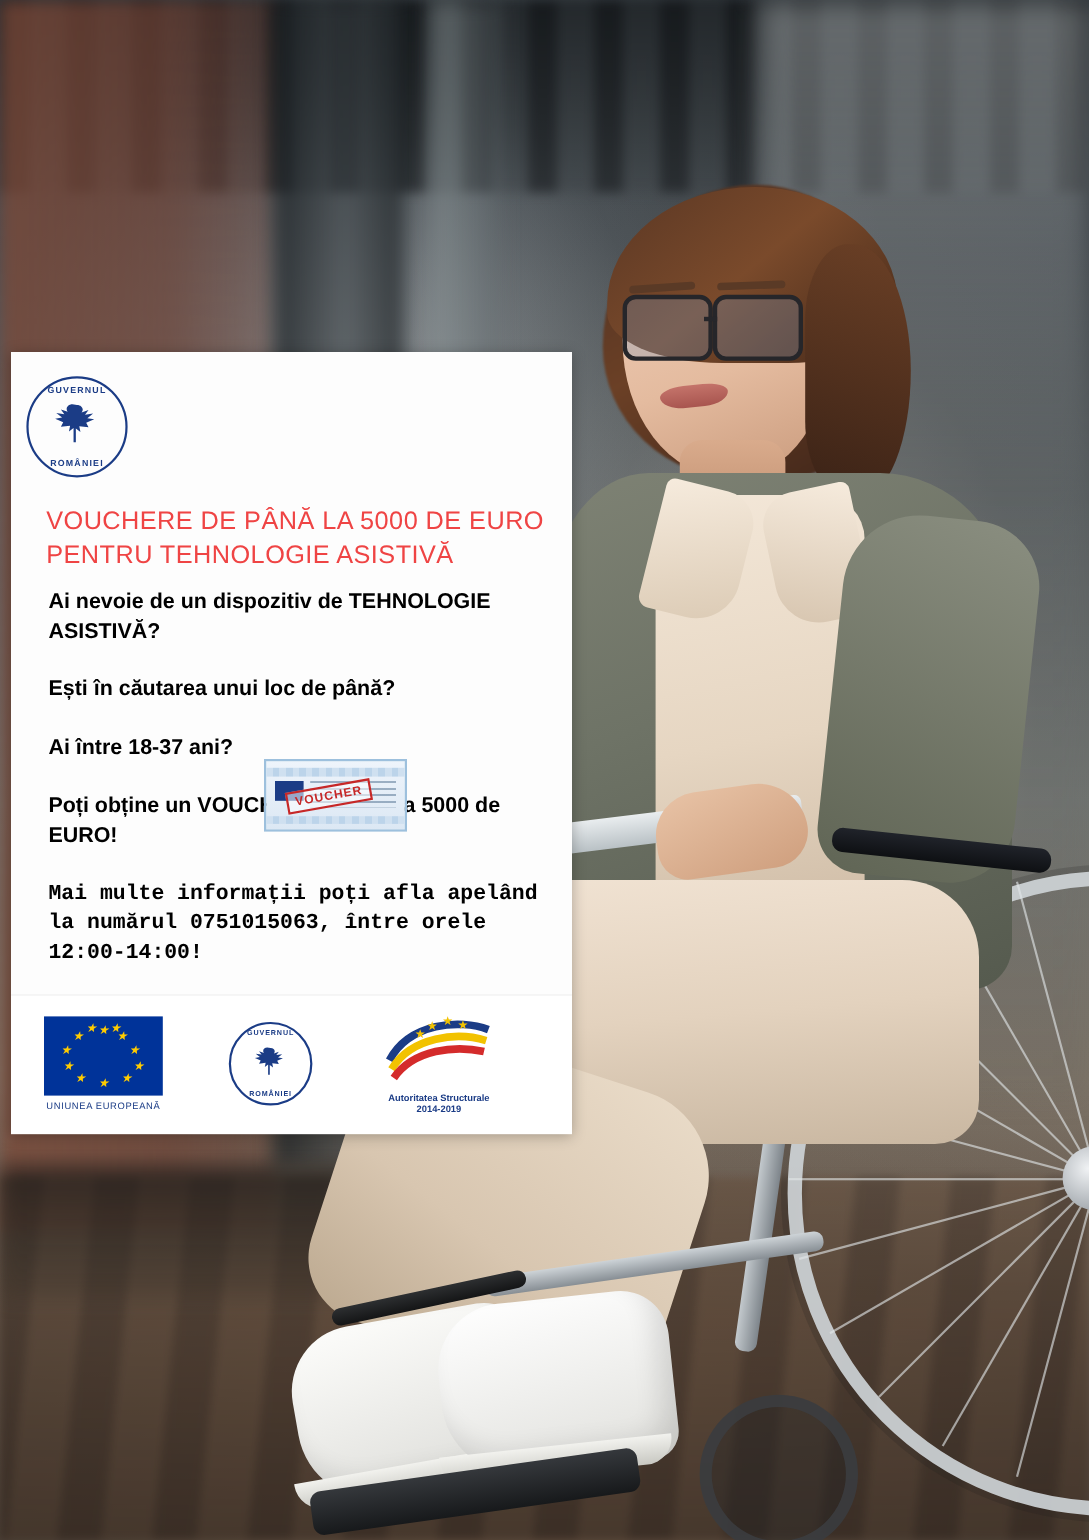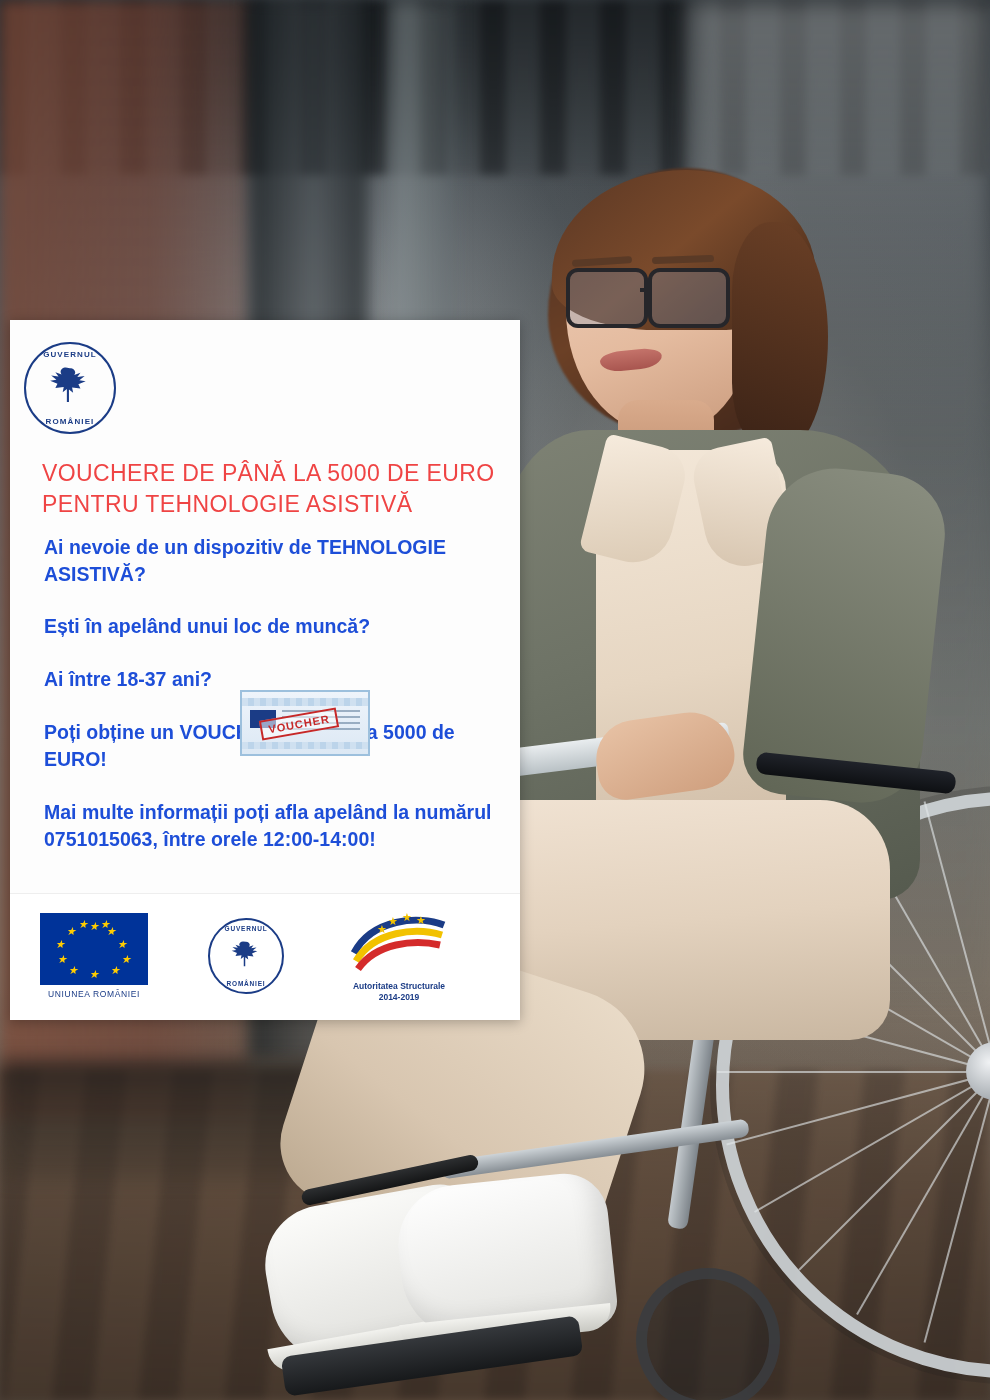--- a/index.html
+++ b/index.html
@@ -351,27 +351,27 @@
   .headline {
     padding: 18px 18px 4px 32px;
     color: #ef4444;
     font-size: 23px;
     line-height: 1.34;
     letter-spacing: 0.4px;
   }
 
   .body-copy {
     padding: 10px 28px 6px 34px;
-    color: #1d4ed8;
+    color: #000000;
     font-size: 19.5px;
     font-weight: bold;
     line-height: 1.38;
   }
   .body-copy p { margin: 0 0 26px 0; }
-  .body-copy p:last-child { margin-bottom: 16px; }
+  .body-copy p:last-child { margin-bottom: 0; font-family: Liberation Mono, monospace; }
 
   .voucher-stamp {
     position: absolute;
     left: 240px;
     top: 690px;
     width: 126px;
     height: 62px;
     background: linear-gradient(180deg,#eef4fb,#dce8f4);
     border: 2px solid #9dc0dd;
     overflow: hidden;
@@ -534,21 +534,21 @@
           <path fill="currentColor" d="M20 3c3 0 5 2 5 4 0 1-.5 2-1 2.5l6-2-3 4 7-1-5 4 6 1-7 3 2 4-8-1 1 5-4-3v12h-2V23l-4 3 1-5-8 1 2-4-7-3 6-1-5-4 7 1-3-4 6 2c-.5-.5-1-1.5-1-2.5 0-2 2-4 5-4z"></path>
         </svg>
         <span class="ring-text-bottom">ROMÂNIEI</span>
       </div>
     </div>
 
     <div class="headline">VOUCHERE DE PÂNĂ LA 5000 DE EURO PENTRU TEHNOLOGIE ASISTIVĂ</div>
 
     <div class="body-copy">
       <p>Ai nevoie de un dispozitiv de TEHNOLOGIE ASISTIVĂ?</p>
-      <p>Ești în apelând unui loc de muncă?</p>
+      <p>Ești în căutarea unui loc de până?</p>
       <p>Ai între 18-37 ani?</p>
       <p>Poți obține un VOUCHER de până la 5000 de EURO!</p>
       <p>Mai multe informații poți afla apelând la numărul 0751015063, între orele 12:00-14:00!</p>
     </div>
 
     <div class="card-footer">
       <div class="eu-block">
         <div class="eu-flag">
           <i style="left:49px;top:8px">★</i>
           <i style="left:66px;top:13px">★</i>
@@ -556,21 +556,21 @@
           <i style="left:81px;top:41px">★</i>
           <i style="left:70px;top:52px">★</i>
           <i style="left:49px;top:56px">★</i>
           <i style="left:28px;top:52px">★</i>
           <i style="left:17px;top:41px">★</i>
           <i style="left:15px;top:26px">★</i>
           <i style="left:26px;top:13px">★</i>
           <i style="left:38px;top:6px">★</i>
           <i style="left:60px;top:6px">★</i>
         </div>
-        <div class="eu-caption">UNIUNEA ROMÂNIEI</div>
+        <div class="eu-caption">UNIUNEA EUROPEANĂ</div>
       </div>
 
       <div class="gov-seal">
         <span class="ring-text-top">GUVERNUL</span>
         <svg class="eagle" viewBox="0 0 40 44" aria-hidden="true">
           <path fill="currentColor" d="M20 3c3 0 5 2 5 4 0 1-.5 2-1 2.5l6-2-3 4 7-1-5 4 6 1-7 3 2 4-8-1 1 5-4-3v12h-2V23l-4 3 1-5-8 1 2-4-7-3 6-1-5-4 7 1-3-4 6 2c-.5-.5-1-1.5-1-2.5 0-2 2-4 5-4z"></path>
         </svg>
         <span class="ring-text-bottom">ROMÂNIEI</span>
       </div>
 

